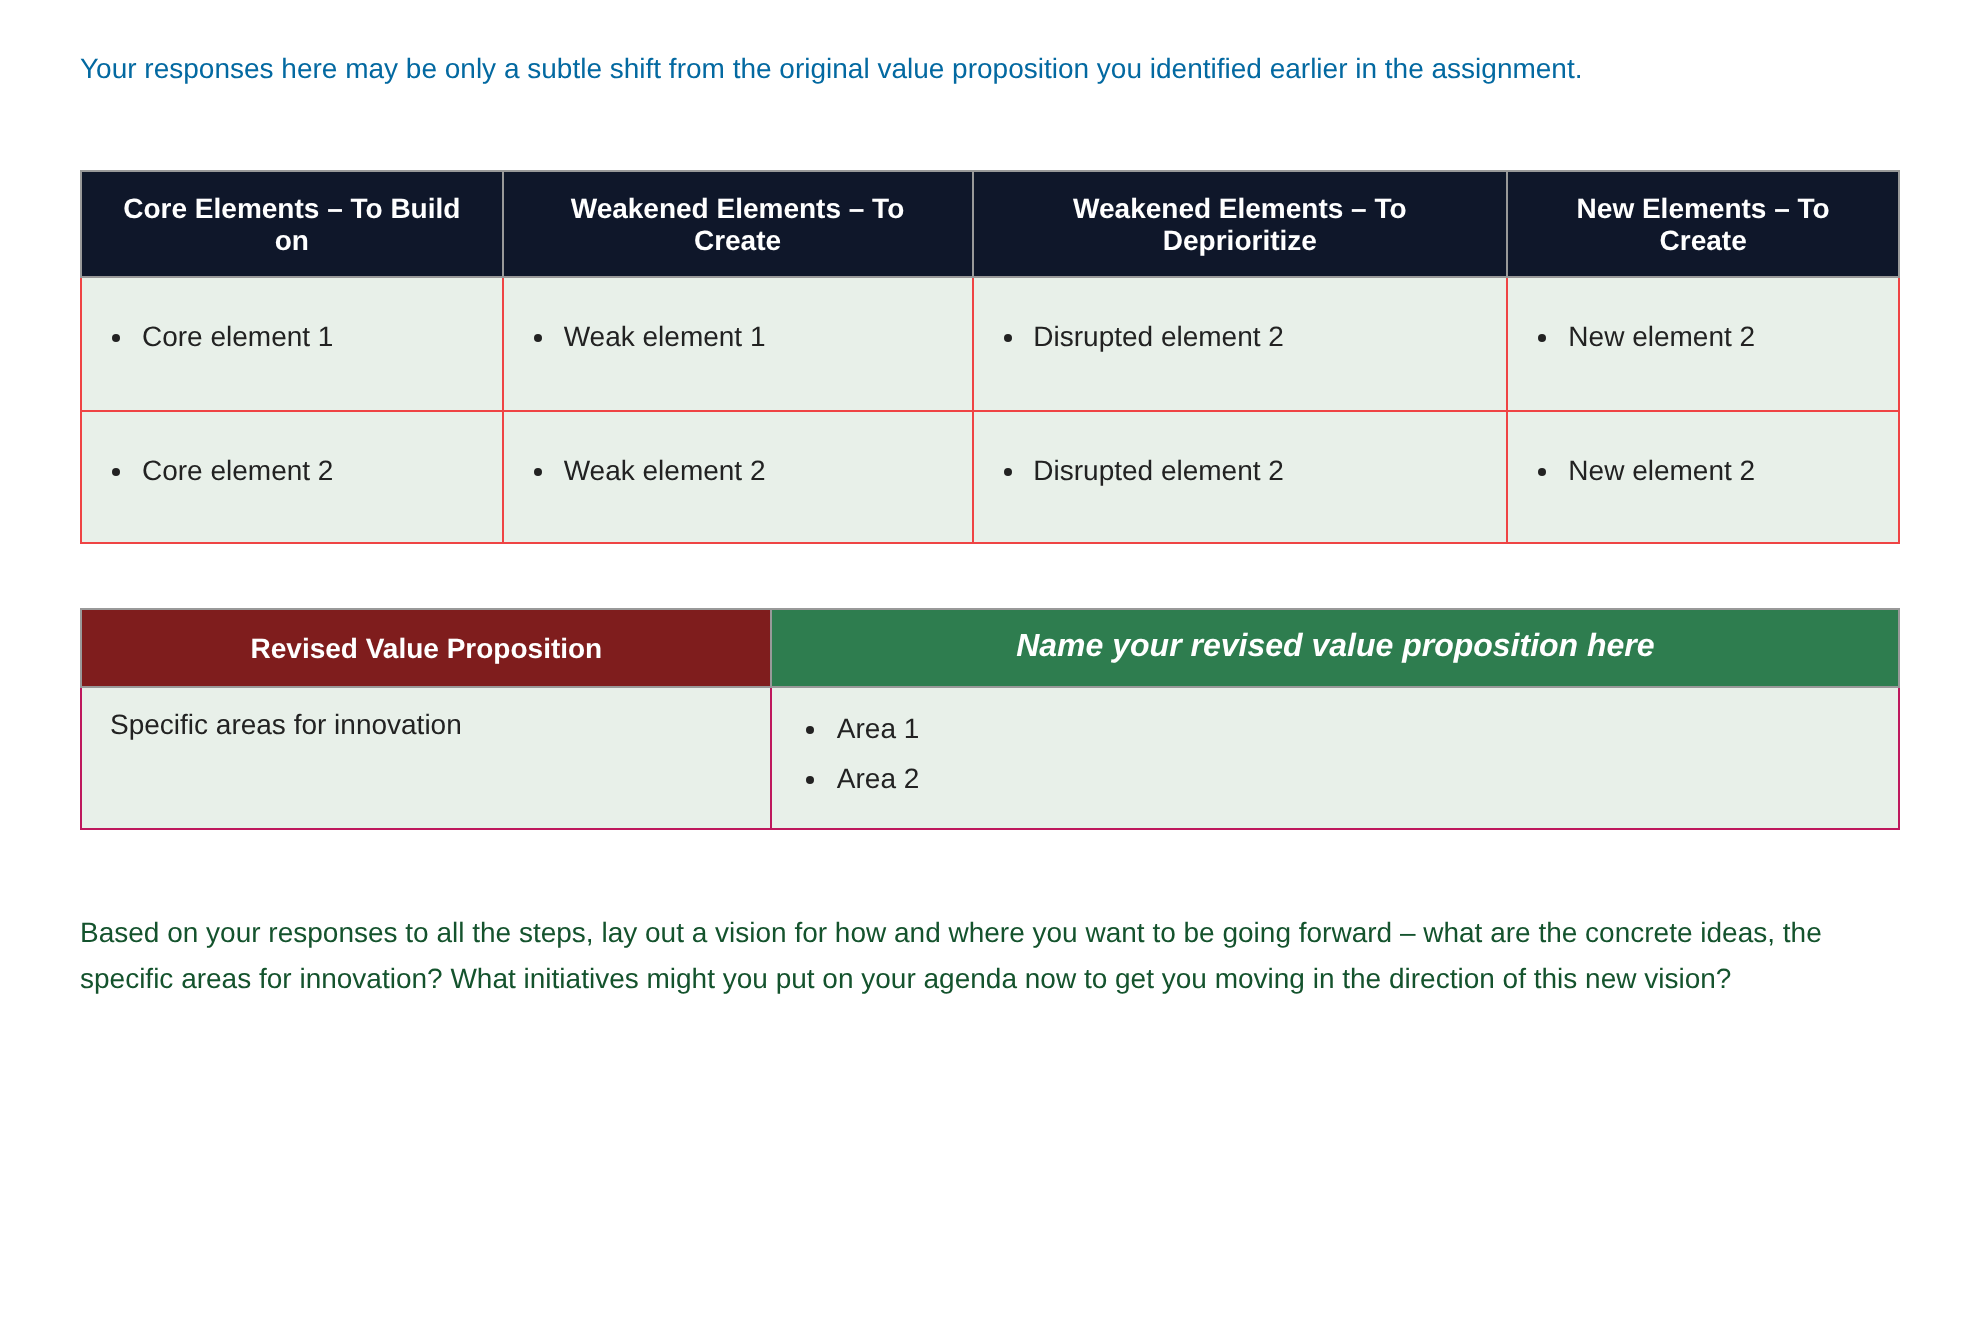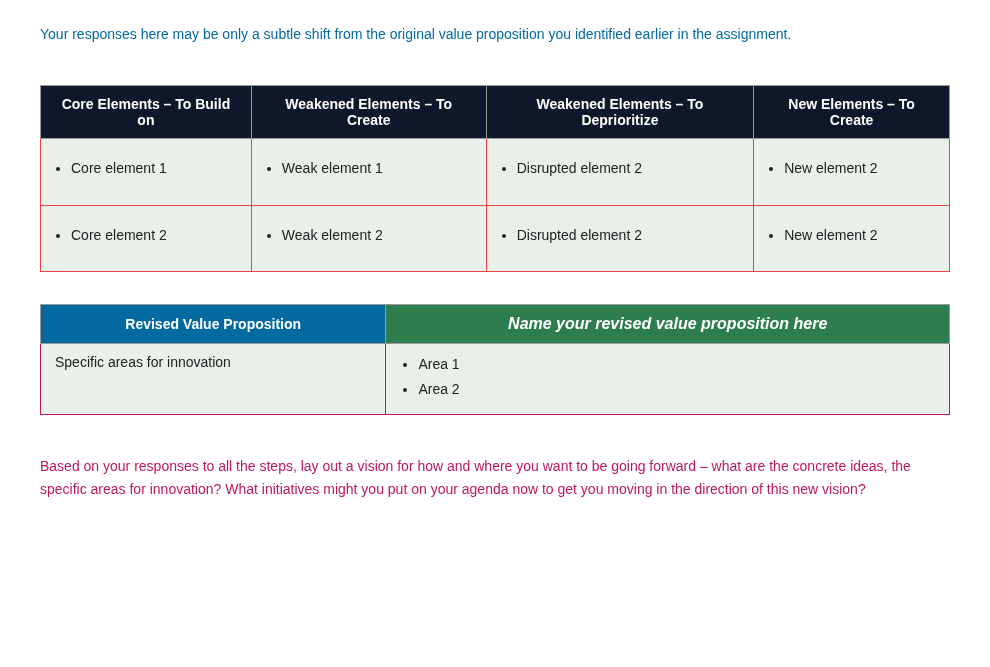--- a/index.html
+++ b/index.html
@@ -57,21 +57,21 @@
       width: 100%;
       border-collapse: collapse;
       margin-bottom: 40px;
     }
     .vp-table .header-row th {
       padding: 10px 14px;
       border: 1px solid #999;
       vertical-align: middle;
     }
     .vp-table .header-row th:first-child {
-      background-color: #0369a1;
+      background-color: #7f1d1d;
       color: #fff;
       font-weight: bold;
       font-size: 14px;
       width: 38%;
     }
     .vp-table .header-row th:last-child {
       background-color: #2e7d4f;
       color: #fff;
       font-style: italic;
       font-weight: bold;
@@ -88,21 +88,21 @@
       padding-left: 18px;
     }
     .vp-table td ul li {
       margin-bottom: 4px;
       line-height: 1.5;
     }
 
     .closing-text {
       max-width: 900px;
       line-height: 1.6;
-      color: #be185d;
+      color: #14532d;
       font-size: 14px;
     }
   </style>
 </head>
 <body>
 
 <p class="intro-text">Your responses here may be only a subtle shift from the original value proposition you identified earlier in the assignment.</p>
 
 <table class="main-table">
   <thead>

